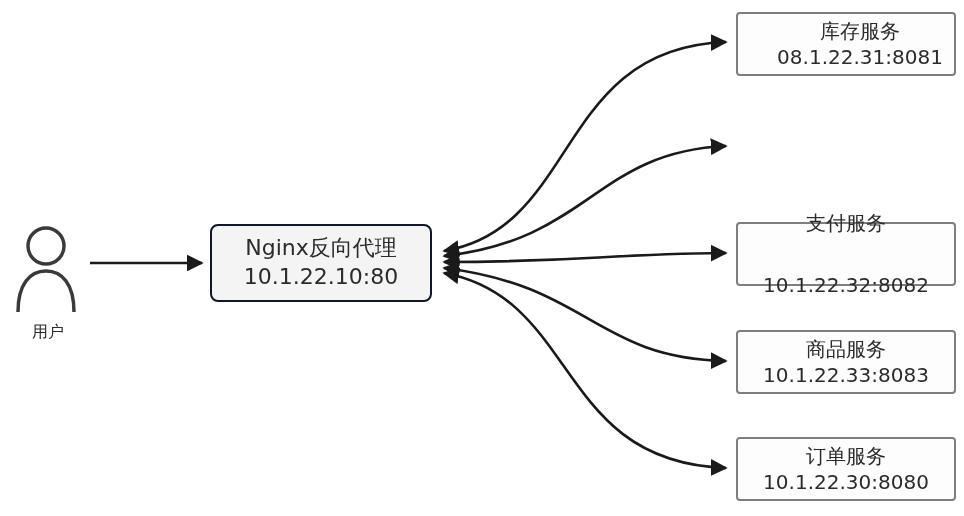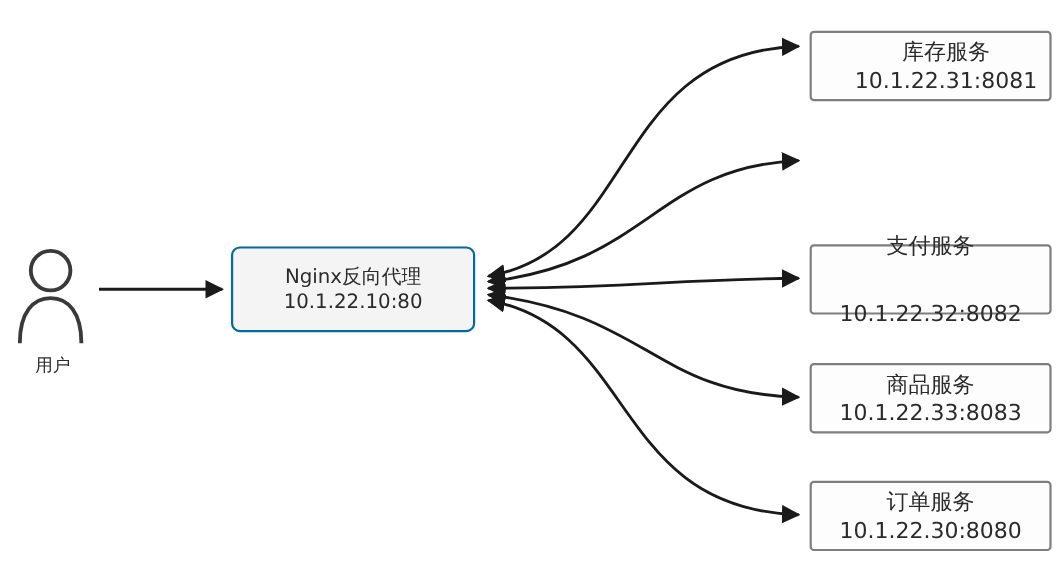--- a/index.html
+++ b/index.html
@@ -32,35 +32,35 @@
     text-align: center;
     color: #2b2b2b;
     line-height: 1.3;
   }
   .proxy-node {
     left: 210px;
     top: 224px;
     width: 222px;
     height: 78px;
     background: #f4f4f4;
-    border: 2px solid #0369a1;
+    border: 2px solid #0f172a;
     border-radius: 8px;
-    font-size: 18px;
+    font-size: 22px;
   }
   .service-node {
     left: 736px;
     top: 0;
     width: 220px;
     height: 64px;
     background: #fdfdfd;
     border: 2px solid #7e7e7e;
     border-radius: 4px;
     font-size: 20px;
   }
-  .service-node.s0 { top: 28px; padding-left: 28px; }
+  .service-node.s0 { top: 12px; padding-left: 28px; }
   .service-node.s1 { top: 116px; }
   .service-node.s2 { top: 222px; gap: 36px; }
   .service-node.s3 { top: 330px; }
   .service-node.s4 { top: 437px; text-align: right; }
   .user-label {
     position: absolute;
     left: 18px;
     top: 322px;
     width: 60px;
     text-align: center;
@@ -103,21 +103,21 @@
 
   <div class="user-label">用户</div>
 
   <div class="node proxy-node">
     <span class="line1">Nginx反向代理</span>
     <span class="line2">10.1.22.10:80</span>
   </div>
 
   <div class="node service-node s0">
     <span class="line1">库存服务</span>
-    <span class="line2">10.1.22.31:8081</span>
+    <span class="line2">08.1.22.31:8081</span>
   </div>
 
 
   <div class="node service-node s2">
     <span class="line1">支付服务</span>
     <span class="line2">10.1.22.32:8082</span>
   </div>
 
   <div class="node service-node s3">
     <span class="line1">商品服务</span>

